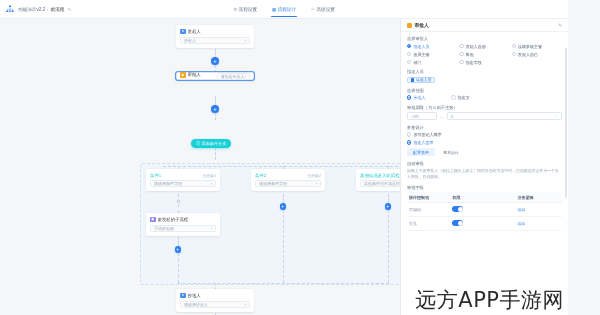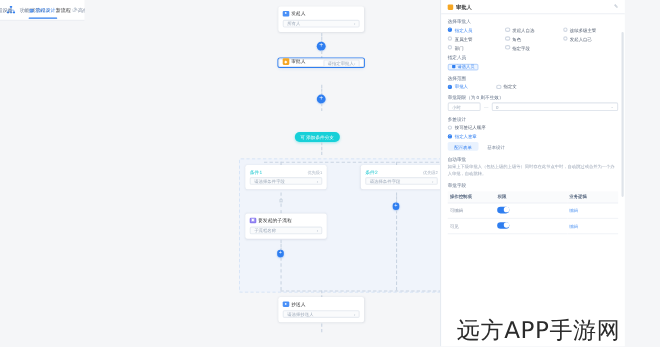--- a/index.html
+++ b/index.html
@@ -2,21 +2,21 @@
 <html><head>
 <meta charset="utf-8">
 <style>
   * { box-sizing: border-box; margin:0; padding:0; }
   html,body { width:600px; height:315px; overflow:hidden; }
   body {
     font-family: "Liberation Sans", "DejaVu Sans", sans-serif;
     background:#f5f6f8; color:#303133; font-size:5px;
     position:relative;
   }
-  .app { position:relative; width:568px; height:315px; display:flex; flex-direction:row; }
+  .app { position:relative; width:568px; height:315px; display:flex; flex-direction:column; }
 
   
   .topbar {
     height:19px; background:#ffffff; border-bottom:1px solid #ebeef2;
     display:flex; align-items:center; padding:0 6px; flex:0 0 19px; position:relative;
   }
   .brand-icon { width:8px; height:8px; position:relative; margin-right:4px; flex:0 0 8px; }
   .brand-icon svg { display:block; }
   .crumb { font-size:4.6px; color:#5a6a82; white-space:nowrap; }
   .crumb-sep { font-size:4.6px; color:#b6c0cc; margin:0 2px; }

